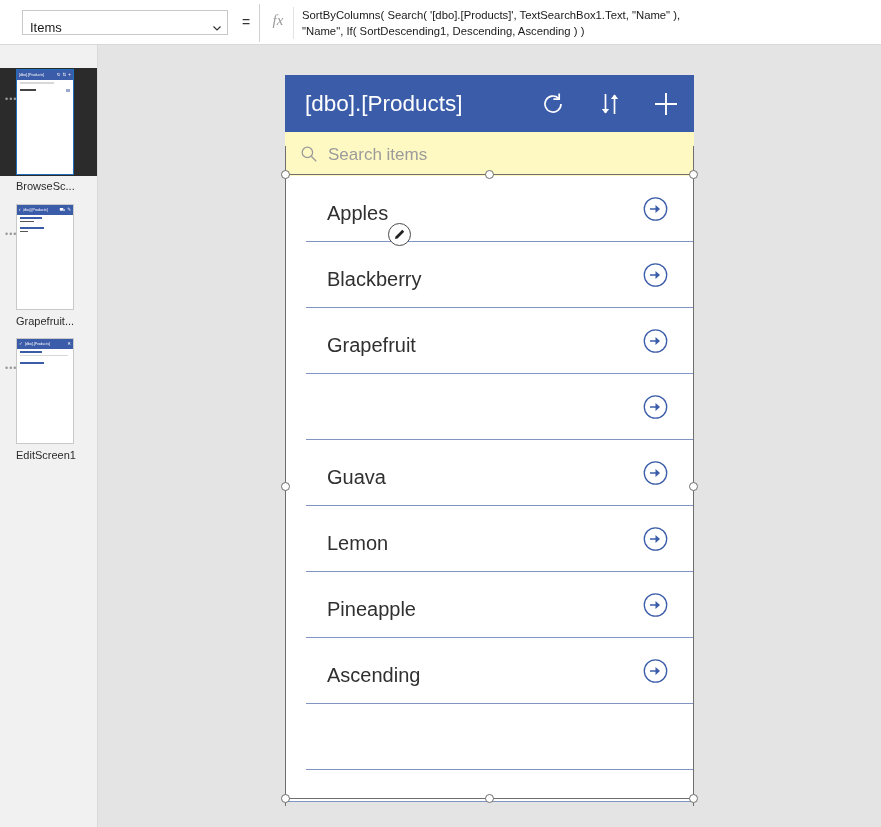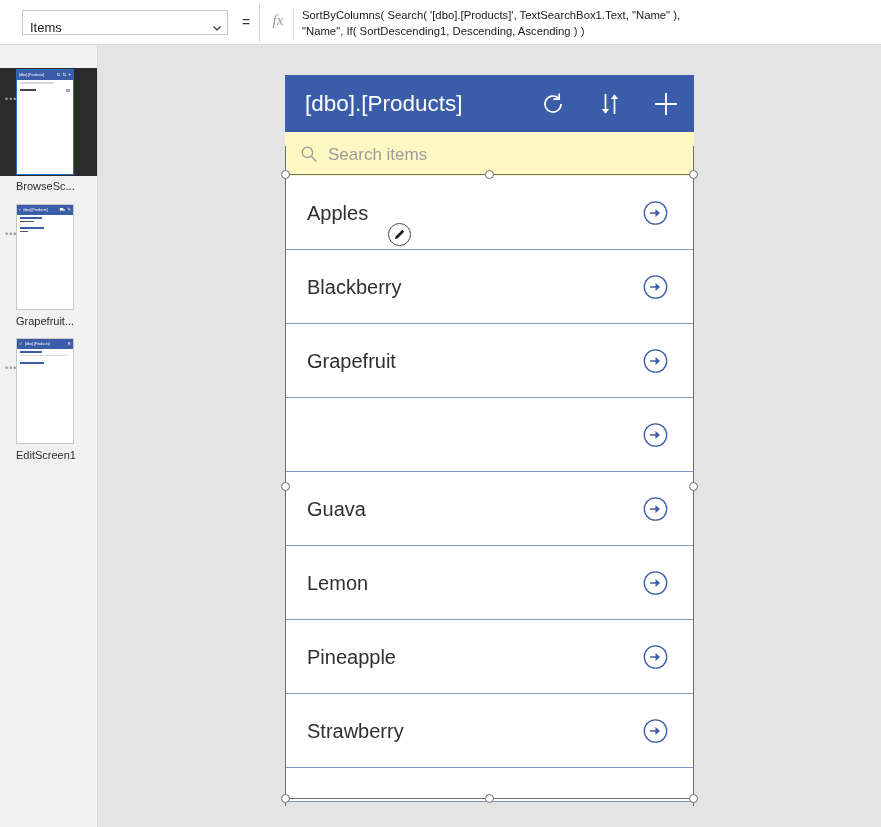--- a/index.html
+++ b/index.html
@@ -240,23 +240,24 @@
     left: 0; top: 101px;
     width: 409px; height: 626px;
     background: #ffffff;
     border: 1px solid #7f95c3;
     border-top: none;
     box-sizing: border-box;
     overflow: hidden;
   }
   .g-item {
     position: relative;
-    height: 74px;
+    height: 66px;
     border-bottom: 1.6px solid #8095c4;
     box-sizing: border-box;
+    margin-left: 20px;
   }
   .g-label {
     position: absolute;
     left: 21px; top: 0;
     height: 75.4px;
     line-height: 75.4px;
     font-size: 20px;
     color: #303030;
     white-space: nowrap;
   }
@@ -482,21 +483,21 @@
       <div class="g-item">
         <span class="g-label">Pineapple</span>
         <svg class="g-arrow" viewBox="0 0 25 25">
           <circle cx="12.5" cy="12.5" r="11.2" fill="none" stroke="#3b5ca8" stroke-width="1.3"></circle>
           <path d="M7 12.5 L16 12.5" stroke="#3b5ca8" stroke-width="1.7" fill="none"></path>
           <path d="M12.5 8.5 L17 12.5 L12.5 16.5" fill="#3b5ca8"></path>
         </svg>
       </div>
 
       <div class="g-item">
-        <span class="g-label">Strawberry</span>
+        <span class="g-label">Ascending</span>
         <svg class="g-arrow" viewBox="0 0 25 25">
           <circle cx="12.5" cy="12.5" r="11.2" fill="none" stroke="#3b5ca8" stroke-width="1.3"></circle>
           <path d="M7 12.5 L16 12.5" stroke="#3b5ca8" stroke-width="1.7" fill="none"></path>
           <path d="M12.5 8.5 L17 12.5 L12.5 16.5" fill="#3b5ca8"></path>
         </svg>
       </div>
 
       <div class="g-item">
         <span class="g-label"></span>
       </div>

